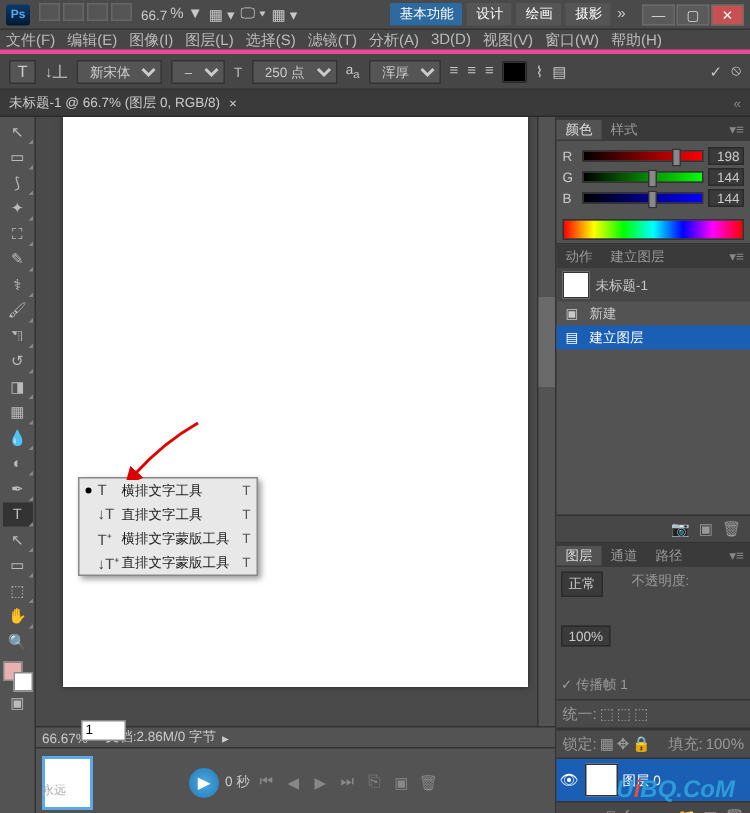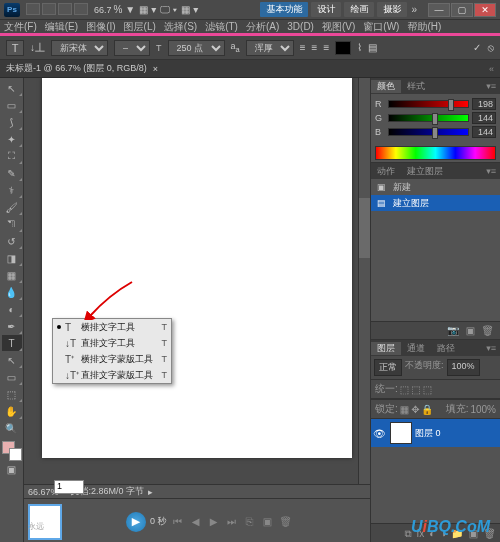--- a/index.html
+++ b/index.html
@@ -76,21 +76,21 @@
 .history-panel .body { font-size:9px; }
 .hist-doc { height:22px; display:flex; align-items:center; background:#474747; padding:2px 4px; gap:4px; }
 .hist-doc .thumb { width:18px; height:18px; background:#fff; border:1px solid #333; }
 .hist-row { height:16px; display:flex; align-items:center; padding:0 6px; gap:4px; }
 .hist-row.selected { background:#1a5fb4; color:#fff; }
 .hist-row .ricon { width:12px; font-size:9px; }
 .hist-panel-btns { height:18px; background:#474747; display:flex; justify-content:flex-end; align-items:center; gap:6px; padding:0 6px; border-top:1px solid #333; }
 .hist-panel-btns span { font-size:10px; color:#999; }
 
 .layers-panel { flex:1; display:flex; flex-direction:column; }
-.layers-panel .opts { padding:3px; display:flex; flex-wrap:wrap; gap:3px; font-size:9px; background:#4a4a4a; }
+.layers-panel .opts { padding:3px; display:flex; flex-wrap:wrap; gap:19px; font-size:9px; background:#4a4a4a; }
 .layers-panel .opts .sel { background:#3a3a3a; border:1px solid #2a2a2a; padding:1px 4px; color:#ccc; }
 .layers-panel .opts .lbl { color:#999; }
 .lock-row { display:flex; align-items:center; gap:2px; padding:2px 4px; background:#4a4a4a; font-size:9px; border-top:1px solid #333; border-bottom:1px solid #333; }
 .lock-row span { font-size:10px; color:#999; }
 .layer-row { height:28px; display:flex; align-items:center; padding:2px; gap:3px; font-size:9px; }
 .layer-row.selected { background:#1a5fb4; color:#fff; }
 .layer-row .eye { width:14px; font-size:10px; }
 .layer-row .lthumb { width:22px; height:22px; background:#fff; border:1px solid #333; }
 .layer-panel-btns { height:20px; background:#474747; display:flex; justify-content:flex-end; align-items:center; gap:5px; padding:0 4px; border-top:1px solid #333; margin-top:auto; }
 .layer-panel-btns span { font-size:10px; color:#999; }
@@ -293,20 +293,24 @@
       <div class="spectrum"></div>
     </div>
 
     <div class="panel history-panel">
       <div class="panel-tabs">
         <div class="ptab">动作</div>
         <div class="ptab">建立图层</div>
         <div class="menu-icon">▾≡</div>
       </div>
       <div class="body">
+        <div class="hist-doc">
+            <div class="thumb"></div>
+            <span>未标题-1</span>
+          </div>
         <div class="hist-row">
             <span class="ricon">▣</span>
             <span>新建</span>
           </div>
         <div class="hist-row selected">
             <span class="ricon">▤</span>
             <span>建立图层</span>
           </div>
         <div style="height:110px"></div>
         <div class="hist-panel-btns">
@@ -321,20 +325,21 @@
       <div class="panel-tabs">
         <div class="ptab active">图层</div>
         <div class="ptab">通道</div>
         <div class="ptab">路径</div>
         <div class="menu-icon">▾≡</div>
       </div>
       <div class="opts">
         <span class="sel">正常</span>
         <span class="lbl">不透明度:</span>
         <span class="sel">100%</span>
+        <span class="lbl" style="width:100%">✓ <span>传播帧 1</span></span>
       </div>
       <div class="lock-row">
         <span class="lbl">统一:</span>
         <span>⬚</span>
         <span>⬚</span>
         <span>⬚</span>
       </div>
       <div class="lock-row">
         <span class="lbl">锁定:</span>
         <span>▦</span>

